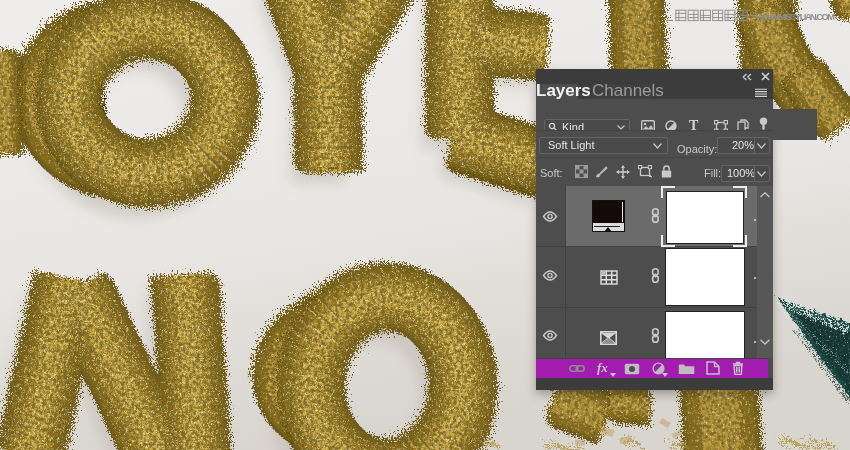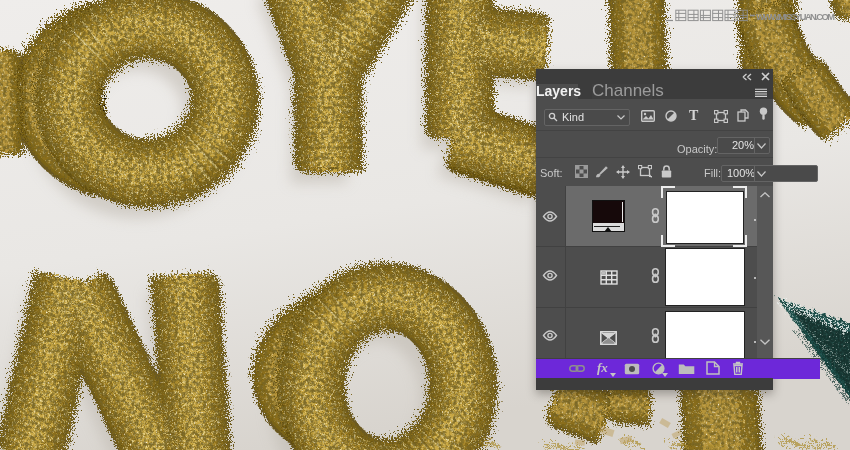--- a/index.html
+++ b/index.html
@@ -4,32 +4,32 @@
   html,body{margin:0;padding:0;width:850px;height:450px;overflow:hidden;
     font-family:"Liberation Sans",sans-serif;}
   #stage{position:relative;width:850px;height:450px;background:#e9e7e4;border-radius:23px;}
   #bg{position:absolute;left:0;top:0;}
   #panel{position:absolute;left:536px;top:69px;width:237px;height:321px;
     background:#4d4d4d;box-shadow:0 4px 9px rgba(40,35,30,0.35);font-size:11px;color:#dcdcdc;}
   .abs{position:absolute;}
   #hdr{left:0;top:0;width:237px;height:15px;background:#3c3c3c;}
   #tabs{left:0;top:15px;width:237px;height:15px;background:#3c3c3c;}
   #tabL{position:absolute;left:0;top:0;width:42px;height:15px;background:#4d4d4d;color:#f2f2f2;
-     font-weight:bold;text-align:center;line-height:14px;font-size:14px;}
+     font-weight:bold;text-align:center;line-height:14px;font-size:17px;}
   #tabC{position:absolute;left:56px;top:0;width:60px;height:15px;background:#3f3f3f;color:#9b9b9b;
      text-align:center;line-height:14px;font-size:17px;}
   .row{left:0;width:237px;background:#4d4d4d;}
-  #kindrow{top:30px;height:31px;}
+  #kindrow{top:40px;height:31px;padding-left:44px;}
   #blendrow{top:61px;height:27px;border-top:1px solid #434343;}
   #lockrow{top:88px;height:29px;border-top:1px solid #434343;}
   .box{position:absolute;background:#4a4a4a;border:1px solid #646464;border-radius:2px;
      color:#e3e3e3;font-size:11px;}
   #list{left:0;top:117px;width:237px;height:172px;background:#4d4d4d;}
   .sep{position:absolute;left:0;width:237px;height:1px;background:#414141;}
-  #toolbar{left:0;top:289px;width:284px;height:20px;background:#6d28d9;border-top:1px solid #414141;}
+  #toolbar{left:0;top:289px;width:232px;height:20px;background:#a21caf;border-top:1px solid #414141;}
   #botbar{left:0;top:309px;width:237px;height:12px;background:#3c3c3c;}
   .mask{position:absolute;background:#fff;border:1px solid #222;}
   .lbl{position:absolute;color:#c8c8c8;font-size:11px;}
 </style></head>
 <body>
 <div id="stage">
 <svg id="bg" width="850" height="450" viewBox="0 0 850 450">
  <defs>
   <filter id="fzA" filterUnits="userSpaceOnUse" x="-60" y="-60" width="970" height="570">
     <feTurbulence type="fractalNoise" baseFrequency="0.75" numOctaves="2" seed="11" result="t"></feTurbulence>
@@ -432,20 +432,26 @@
           <rect x="1" y="3" width="7" height="9" fill="none" stroke="#c9c9c9" stroke-width="1.3"></rect>
           <path d="M4,3 V1 h4.5 l2.5,2.5 V9 h-3" fill="none" stroke="#c9c9c9" stroke-width="1.3"></path>
         </svg>
     <svg width="11" height="16" viewBox="0 0 11 16" style="position:absolute;left:222px;top:8px;">
           <circle cx="5.5" cy="4.3" r="3.7" fill="#c9c9c9"></circle>
           <rect x="4.3" y="7.5" width="2.4" height="5.2" rx="1.2" fill="#c9c9c9"></rect>
         </svg>
   </div>
 
   <div class="abs row" id="blendrow">
+    <div class="box" style="left:3px;top:6px;width:127px;height:15px;">
+      <span style="position:absolute;left:8px;top:1px;">Soft Light</span>
+      <svg width="9" height="6" viewBox="0 0 9 6" style="position:absolute;left:113px;top:5px;">
+            <path d="M0.5,0.5 L4.5,5 L8.5,0.5" stroke="#c9c9c9" stroke-width="1.2" fill="none"></path>
+          </svg>
+    </div>
     <span class="lbl" style="left:141px;top:12px;">Opacity:</span>
     <div class="box" style="left:181px;top:6px;width:51px;height:15px;">
       <span style="position:absolute;left:14px;top:1px;">20%</span>
       <div style="position:absolute;left:36px;top:0;width:1px;height:15px;background:#646464;"></div>
       <svg width="9" height="6" viewBox="0 0 9 6" style="position:absolute;left:39px;top:5px;">
             <path d="M0.5,0.5 L4.5,5 L8.5,0.5" stroke="#c9c9c9" stroke-width="1.2" fill="none"></path>
           </svg>
     </div>
   </div>
 
@@ -471,21 +477,21 @@
           <rect x="2.5" y="2.5" width="9" height="8" fill="none" stroke="#c9c9c9" stroke-width="1.3"></rect>
           <rect x="0.5" y="0.5" width="3.2" height="3.2" fill="#4d4d4d" stroke="#c9c9c9" stroke-width="1"></rect>
           <rect x="10.3" y="0.5" width="3.2" height="3.2" fill="#4d4d4d" stroke="#c9c9c9" stroke-width="1"></rect>
           <path d="M11,11.5 h3 M11.5,9.5 l2,3" stroke="#c9c9c9" stroke-width="1.1"></path>
         </svg>
     <svg width="11" height="13" viewBox="0 0 11 13" style="position:absolute;left:125px;top:7px;">
           <rect x="0.8" y="5.5" width="9.4" height="7" rx="0.8" fill="#c9c9c9"></rect>
           <path d="M2.8,5.5 V3.8 a2.7,2.7 0 0 1 5.4,0 V5.5" fill="none" stroke="#c9c9c9" stroke-width="1.5"></path>
         </svg>
     <span class="lbl" style="left:168px;top:9px;">Fill:</span>
-    <div class="box" style="left:185px;top:7px;width:47px;height:15px;padding-left:48px;">
+    <div class="box" style="left:185px;top:7px;width:47px;height:15px;">
       <span style="position:absolute;left:5px;top:1px;">100%</span>
       <div style="position:absolute;left:32px;top:0;width:1px;height:15px;background:#646464;"></div>
       <svg width="9" height="6" viewBox="0 0 9 6" style="position:absolute;left:35px;top:5px;">
             <path d="M0.5,0.5 L4.5,5 L8.5,0.5" stroke="#c9c9c9" stroke-width="1.2" fill="none"></path>
           </svg>
     </div>
   </div>
 
   <div class="abs" id="list">
     <div class="abs" style="left:0;top:0;width:29px;height:172px;background:#4d4d4d;border-right:1px solid #414141;"></div>

